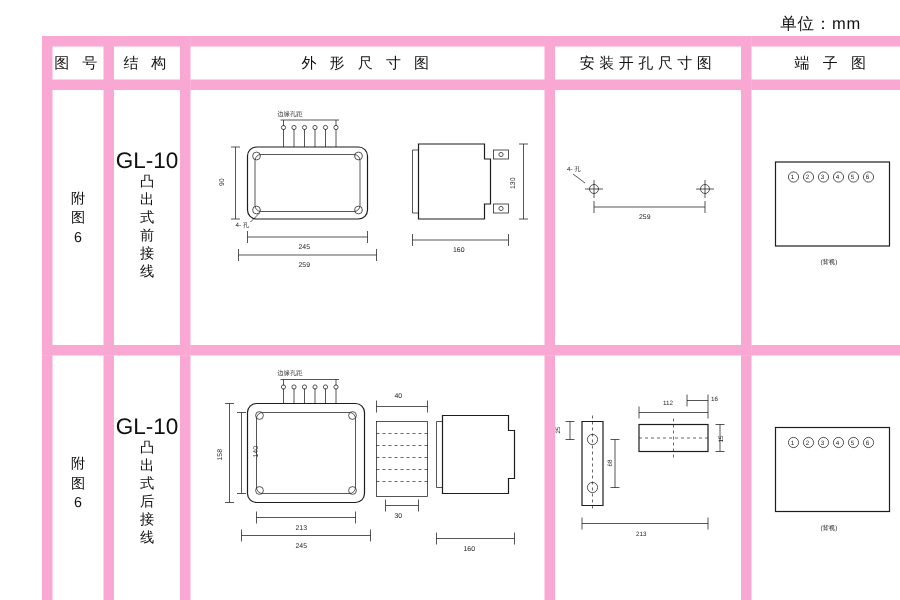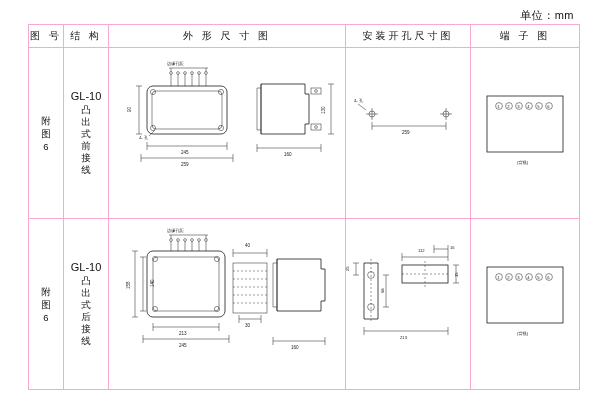--- a/index.html
+++ b/index.html
@@ -21,21 +21,21 @@
   }
 
   table.main{
     position:absolute;
     left:28px; top:24px;
     width:546px;
     border-collapse:collapse;
     table-layout:fixed;
   }
   table.main td, table.main th{
-    border:1px solid #f9a8d4;
+    border:7px solid #f9a8d4;
     padding:0;
     vertical-align:middle;
     text-align:center;
     font-weight:normal;
   }
   thead td{
     height:22px;
     font-size:10px;
     letter-spacing:3px;
   }
@@ -55,21 +55,21 @@
     font-size:9.5px;
     line-height:12px;
   }
   .struct-inner{
     display:flex;
     flex-direction:column;
     align-items:center;
     justify-content:center;
     gap:2px;
   }
-  .model{font-size:11px;letter-spacing:0;}
+  .model{font-size:15px;letter-spacing:0;}
   .vchars span{display:block;}
 
   .cellwrap{position:relative;width:100%;height:100%;}
 
   svg{display:block;}
   .ln{stroke:#1d1d1d;stroke-width:0.8;fill:none;}
   .ln-thin{stroke:#1d1d1d;stroke-width:0.5;fill:none;}
   .dashfine{stroke:#1d1d1d;stroke-width:0.45;fill:none;stroke-dasharray:2 2;}
   .txt{font-size:4.6px;fill:#1d1d1d;font-family:"Liberation Sans", sans-serif;}
   .txt4{font-size:4.2px;fill:#1d1d1d;font-family:"Liberation Sans", sans-serif;}

